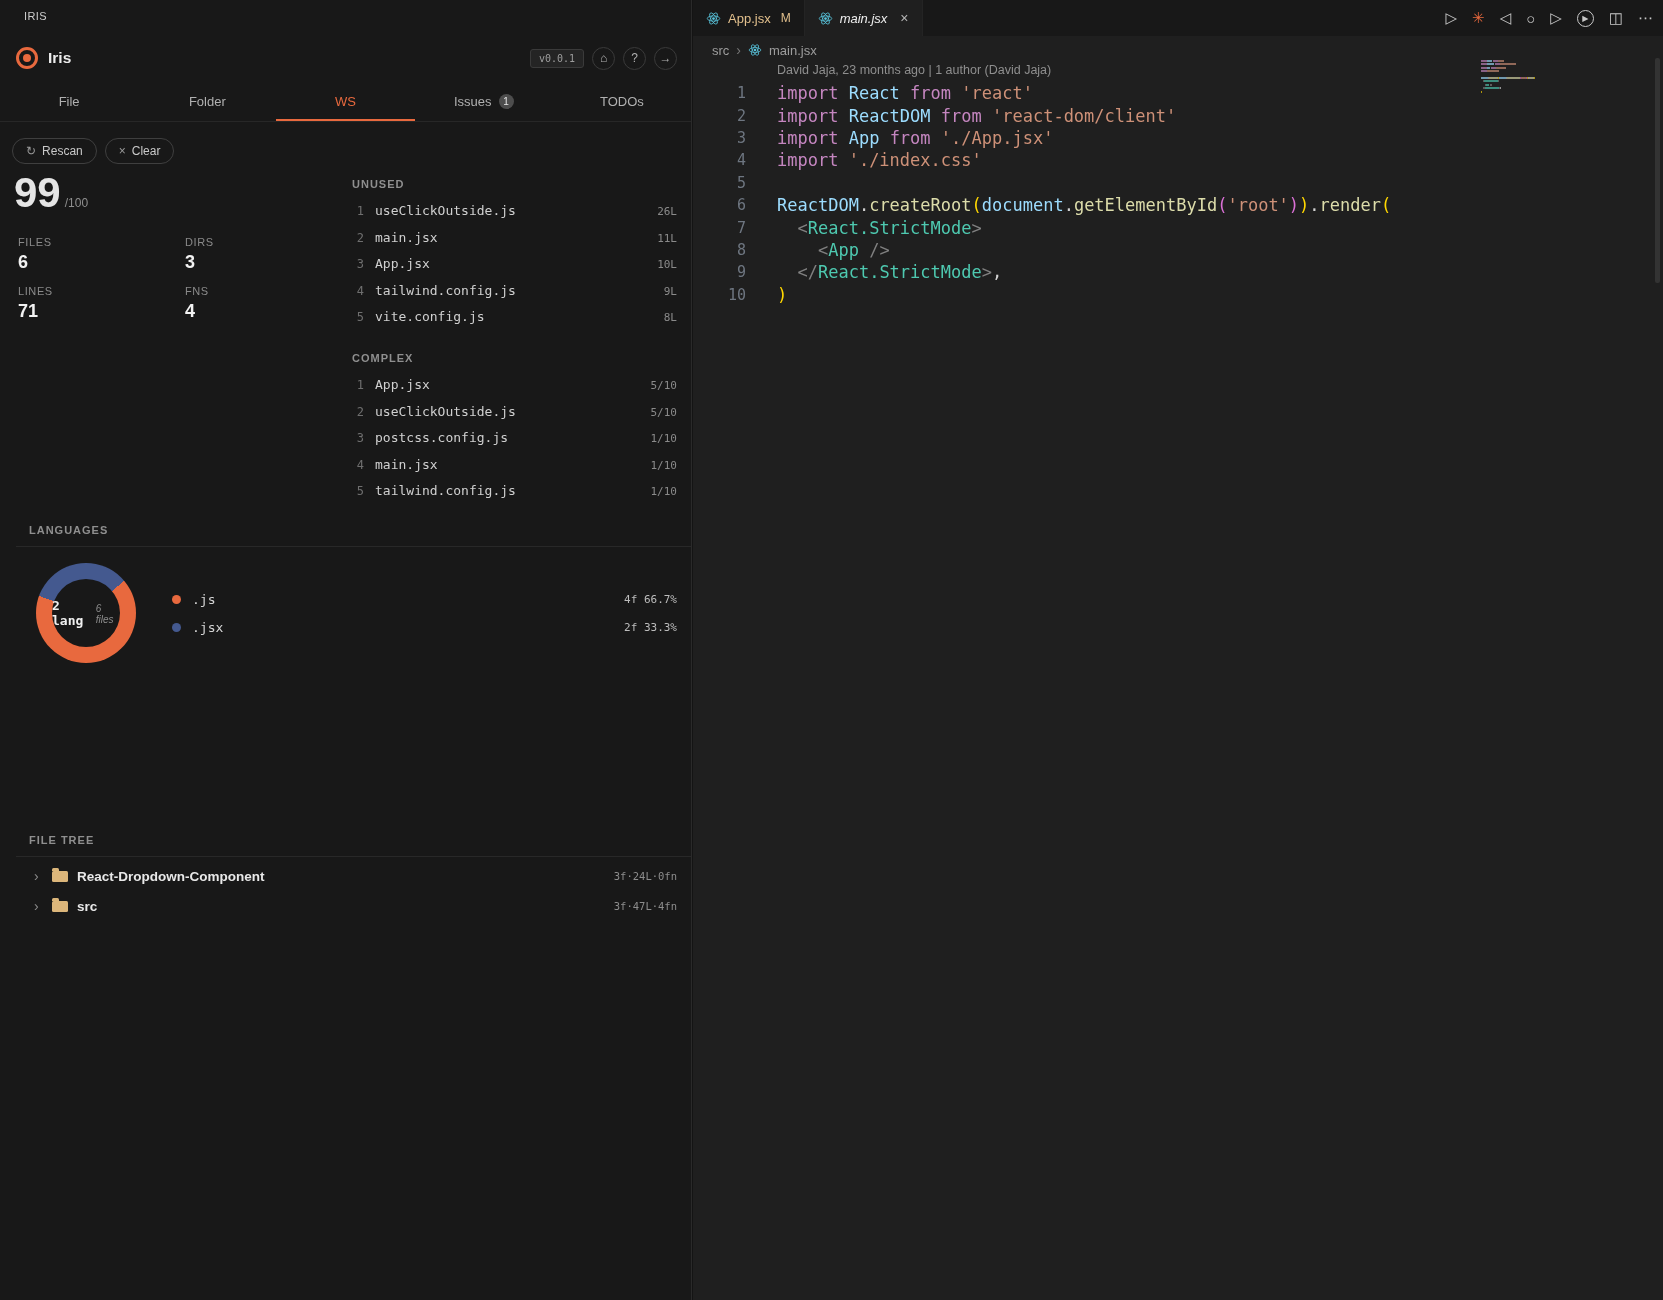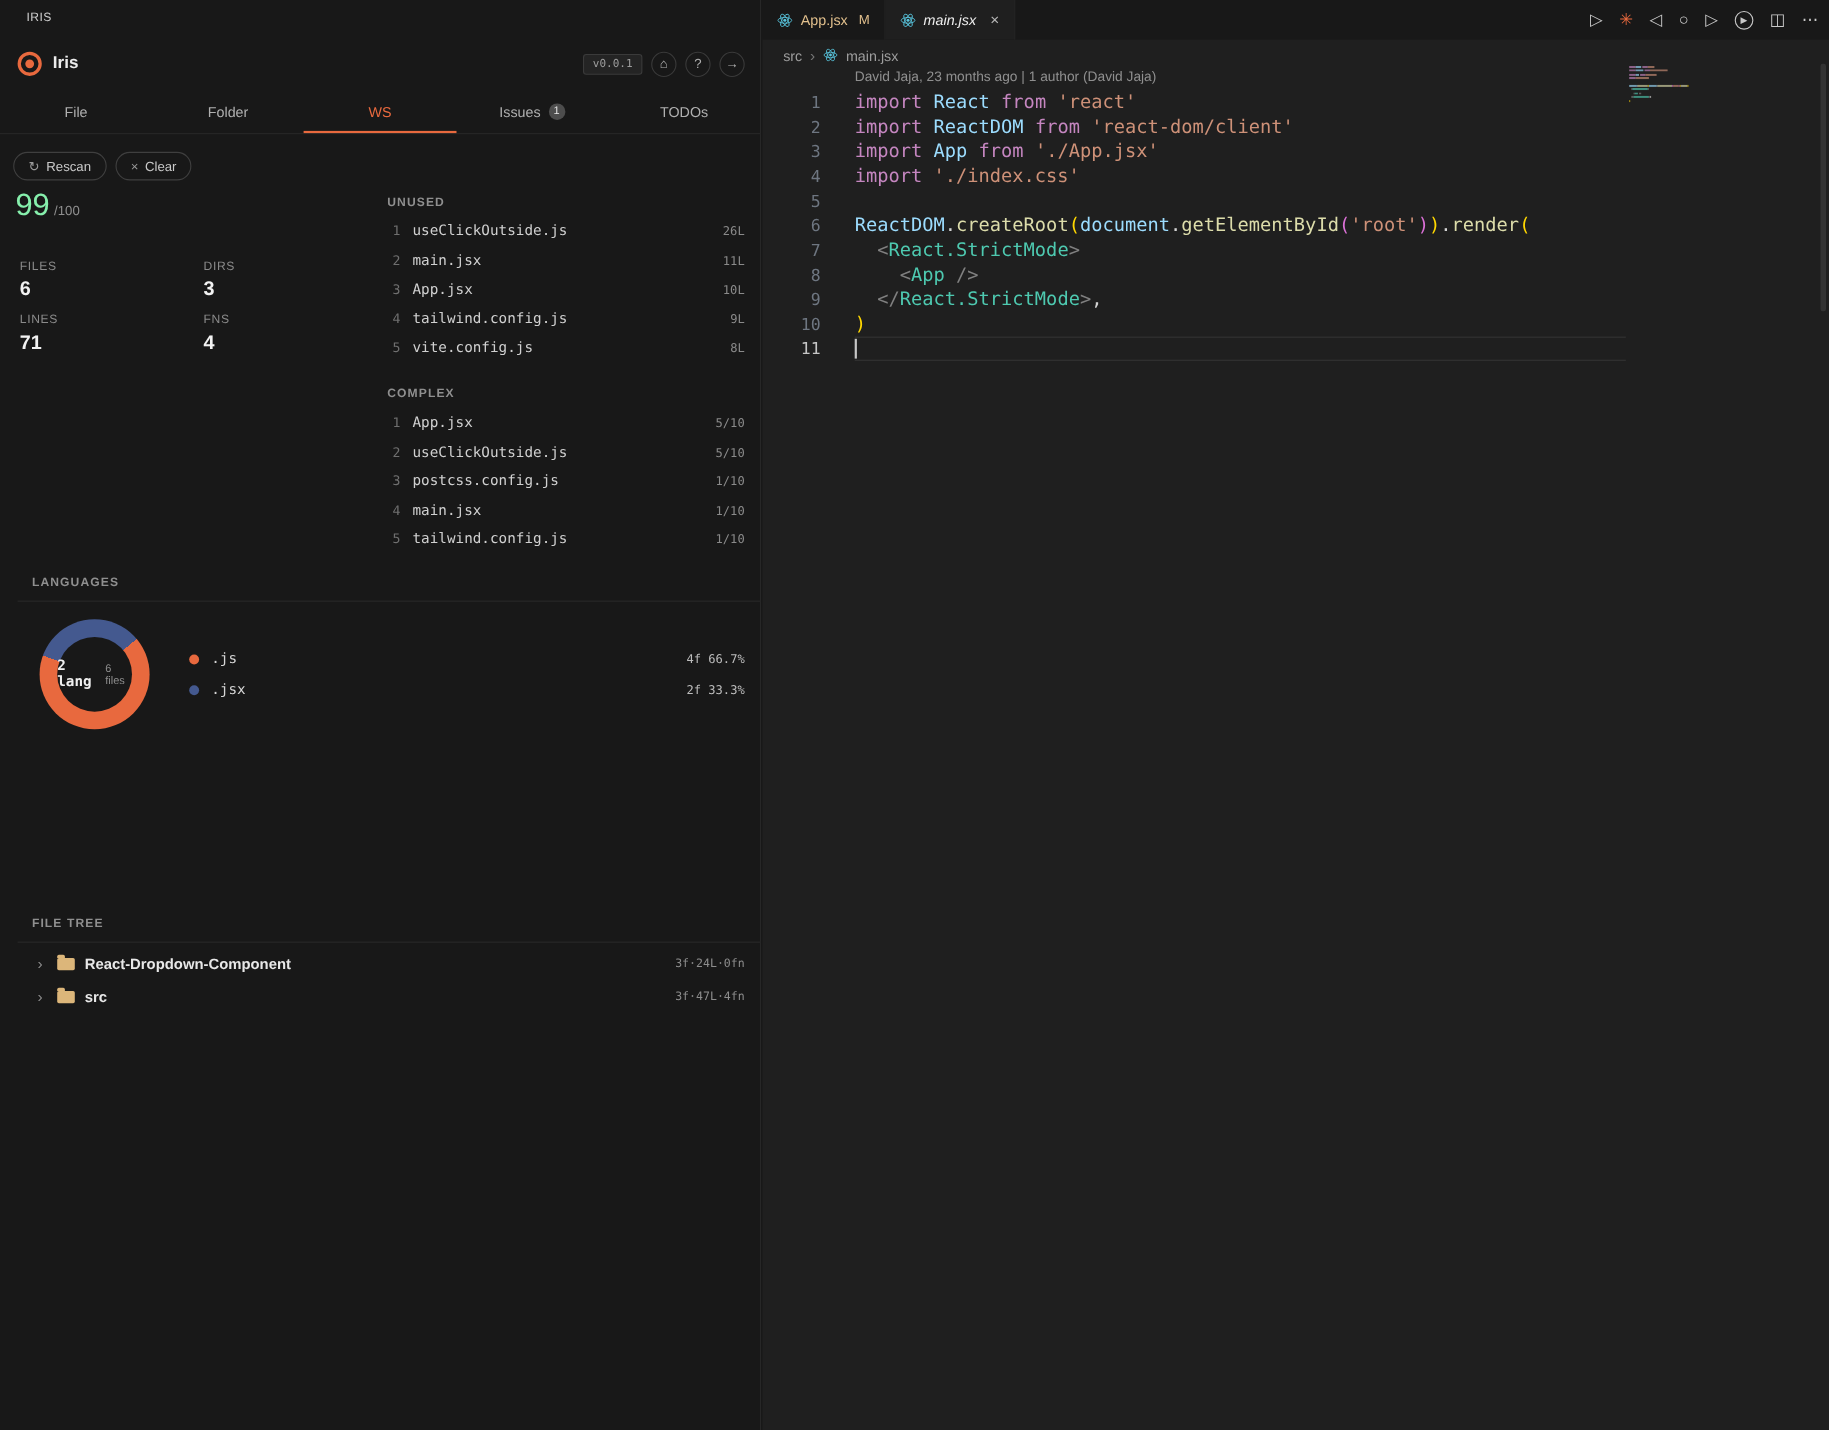--- a/index.html
+++ b/index.html
@@ -24,21 +24,21 @@
   .s-tab { flex:1; display:flex; align-items:center; justify-content:center; gap:7px; font-size:13px; color:#b0b0b0; border-bottom:2px solid transparent; cursor:pointer; }
   .s-tab.active { color:#e8693e; font-weight:normal; border-bottom-color:#e8693e; }
   .s-tab-badge { width:15px; height:15px; border-radius:50%; background:#4d4d4d; color:#e8e8e8; font-size:10px; display:flex; align-items:center; justify-content:center; }
 
   .s-actions { position:absolute; top:126px; left:12px; display:flex; gap:8px; padding-top:12px; }
   .s-pill { display:flex; align-items:center; gap:6px; height:26px; padding:0 13px; border:1px solid #3f3f3f; border-radius:13px;
     font-size:12px; color:#c9c9c9; cursor:pointer; background:transparent; }
   .s-pill .pi { font-size:12px; color:#9a9a9a; }
 
   .s-score { position:absolute; top:172px; left:14px; }
-  .s-score .big { font-size:28px; line-height:1; font-weight:normal; color:#86efac; }
+  .s-score .big { font-size:42px; line-height:1; font-weight:bold; color:#e5e5e5; }
   .s-score .max { font-size:12px; color:#8f8f8f; margin-left:4px; }
 
   .s-stats { position:absolute; top:236px; left:18px; display:grid; grid-template-columns:167px 167px; row-gap:12px; }
   .s-stat .lab { font-size:11px; letter-spacing:.6px; color:#8a8a8a; }
   .s-stat .val { font-size:18px; font-weight:bold; color:#f2f2f2; margin-top:4px; }
 
   .s-header { font-size:11px; font-weight:bold; letter-spacing:1px; color:#8f8f8f; }
   .s-list-block { position:absolute; left:352px; right:14px; }
   #largest-block { top:178px; } #complex-block { top:352px; }
   .s-list { margin-top:13px; }
@@ -50,21 +50,21 @@
   .s-section { position:absolute; left:16px; right:0; }
   .s-section .s-header { padding-left:13px; }
   .divider { border-bottom:1px solid #282828; margin-top:10px; }
 
   #languages-block { top:524px; }
   .lang-row { display:flex; align-items:center; margin-top:16px; padding-left:20px; }
   .donut { width:100px; height:100px; border-radius:50%; position:relative; flex:none; }
   .donut-hole { position:absolute; left:16px; top:16px; width:68px; height:68px; border-radius:50%; background:#181818;
     display:flex; flex-direction:row; align-items:center; justify-content:center; }
   .donut-hole .ct { font-family:"DejaVu Sans Mono", monospace; font-size:13px; font-weight:bold; color:#f0f0f0; }
-  .donut-hole .cb { font-size:10px; color:#8d8d8d; margin-top:2px; }
+  .donut-hole .cb { font-size:10px; color:#8d8d8d; margin-top:2px;font-style:italic; }
   .legend { flex:1; margin-left:36px; padding-right:14px; display:flex; flex-direction:column; justify-content:center; gap:8px; }
   .leg-row { display:flex; align-items:center; height:20px; }
   .leg-dot { width:9px; height:9px; border-radius:50%; flex:none; }
   .leg-lab { margin-left:11px; font-family:"DejaVu Sans Mono", monospace; font-size:13px; color:#d6d6d6; }
   .leg-val { margin-left:auto; font-family:"DejaVu Sans Mono", monospace; font-size:11px; color:#bdbdbd; }
 
   #unused-block { top:758px; }
   .pkg-row { padding-left:13px; margin-top:11px; }
   .pkg-pill { display:inline-block; border:1px solid #a35532; border-radius:6px; padding:4px 13px;
     font-family:"DejaVu Sans Mono", monospace; font-size:13px; color:#e8693e; }
@@ -392,24 +392,20 @@
         <span class="line-body"><span class="tok-txt">    </span><span class="tok-pun">&lt;</span><span class="tok-tag">App</span><span class="tok-txt"> </span><span class="tok-pun">/&gt;</span></span>
       </div>
       <div class="code-line">
         <span class="line-num">9</span>
         <span class="line-body"><span class="tok-txt">  </span><span class="tok-pun">&lt;/</span><span class="tok-tag">React.StrictMode</span><span class="tok-pun">&gt;</span><span class="tok-txt">,</span></span>
       </div>
       <div class="code-line">
         <span class="line-num">10</span>
         <span class="line-body"><span class="tok-p1">)</span></span>
       </div>
-      <div class="code-line current">
-        <span class="line-num">11</span>
-        <span class="line-body"><span class="cursor-caret"></span></span>
-      </div>
     </div>
 
   <div class="minimap">
       <div class="mm-row"><span style="width: 6px; background: rgb(197, 134, 192);"></span><span style="width: 5px; background: rgb(156, 220, 254);"></span><span style="width: 1px; background: transparent;"></span><span style="width: 5px; background: rgb(197, 134, 192);"></span><span style="width: 6px; background: rgb(206, 145, 120);"></span></div>
       <div class="mm-row"><span style="width: 6px; background: rgb(197, 134, 192);"></span><span style="width: 7px; background: rgb(156, 220, 254);"></span><span style="width: 1px; background: transparent;"></span><span style="width: 5px; background: rgb(197, 134, 192);"></span><span style="width: 16px; background: rgb(206, 145, 120);"></span></div>
       <div class="mm-row"><span style="width: 6px; background: rgb(197, 134, 192);"></span><span style="width: 3px; background: rgb(156, 220, 254);"></span><span style="width: 1px; background: transparent;"></span><span style="width: 5px; background: rgb(197, 134, 192);"></span><span style="width: 10px; background: rgb(206, 145, 120);"></span></div>
       <div class="mm-row"><span style="width: 6px; background: rgb(197, 134, 192);"></span><span style="width: 12px; background: rgb(206, 145, 120);"></span></div>
       <div class="mm-row"></div>
       <div class="mm-row"><span style="width: 7px; background: rgb(156, 220, 254);"></span><span style="width: 1px; background: rgb(212, 212, 212);"></span><span style="width: 9px; background: rgb(220, 220, 170);"></span><span style="width: 1px; background: rgb(255, 215, 0);"></span><span style="width: 7px; background: rgb(156, 220, 254);"></span><span style="width: 1px; background: rgb(212, 212, 212);"></span><span style="width: 13px; background: rgb(220, 220, 170);"></span><span style="width: 1px; background: rgb(218, 112, 214);"></span><span style="width: 5px; background: rgb(206, 145, 120);"></span><span style="width: 1px; background: rgb(218, 112, 214);"></span><span style="width: 1px; background: rgb(255, 215, 0);"></span><span style="width: 1px; background: rgb(212, 212, 212);"></span><span style="width: 5px; background: rgb(220, 220, 170);"></span><span style="width: 1px; background: rgb(255, 215, 0);"></span></div>
       <div class="mm-row"><span style="width: 2px; background: transparent;"></span><span style="width: 1px; background: rgb(128, 128, 128);"></span><span style="width: 14px; background: rgb(78, 201, 176);"></span><span style="width: 1px; background: rgb(128, 128, 128);"></span></div>

